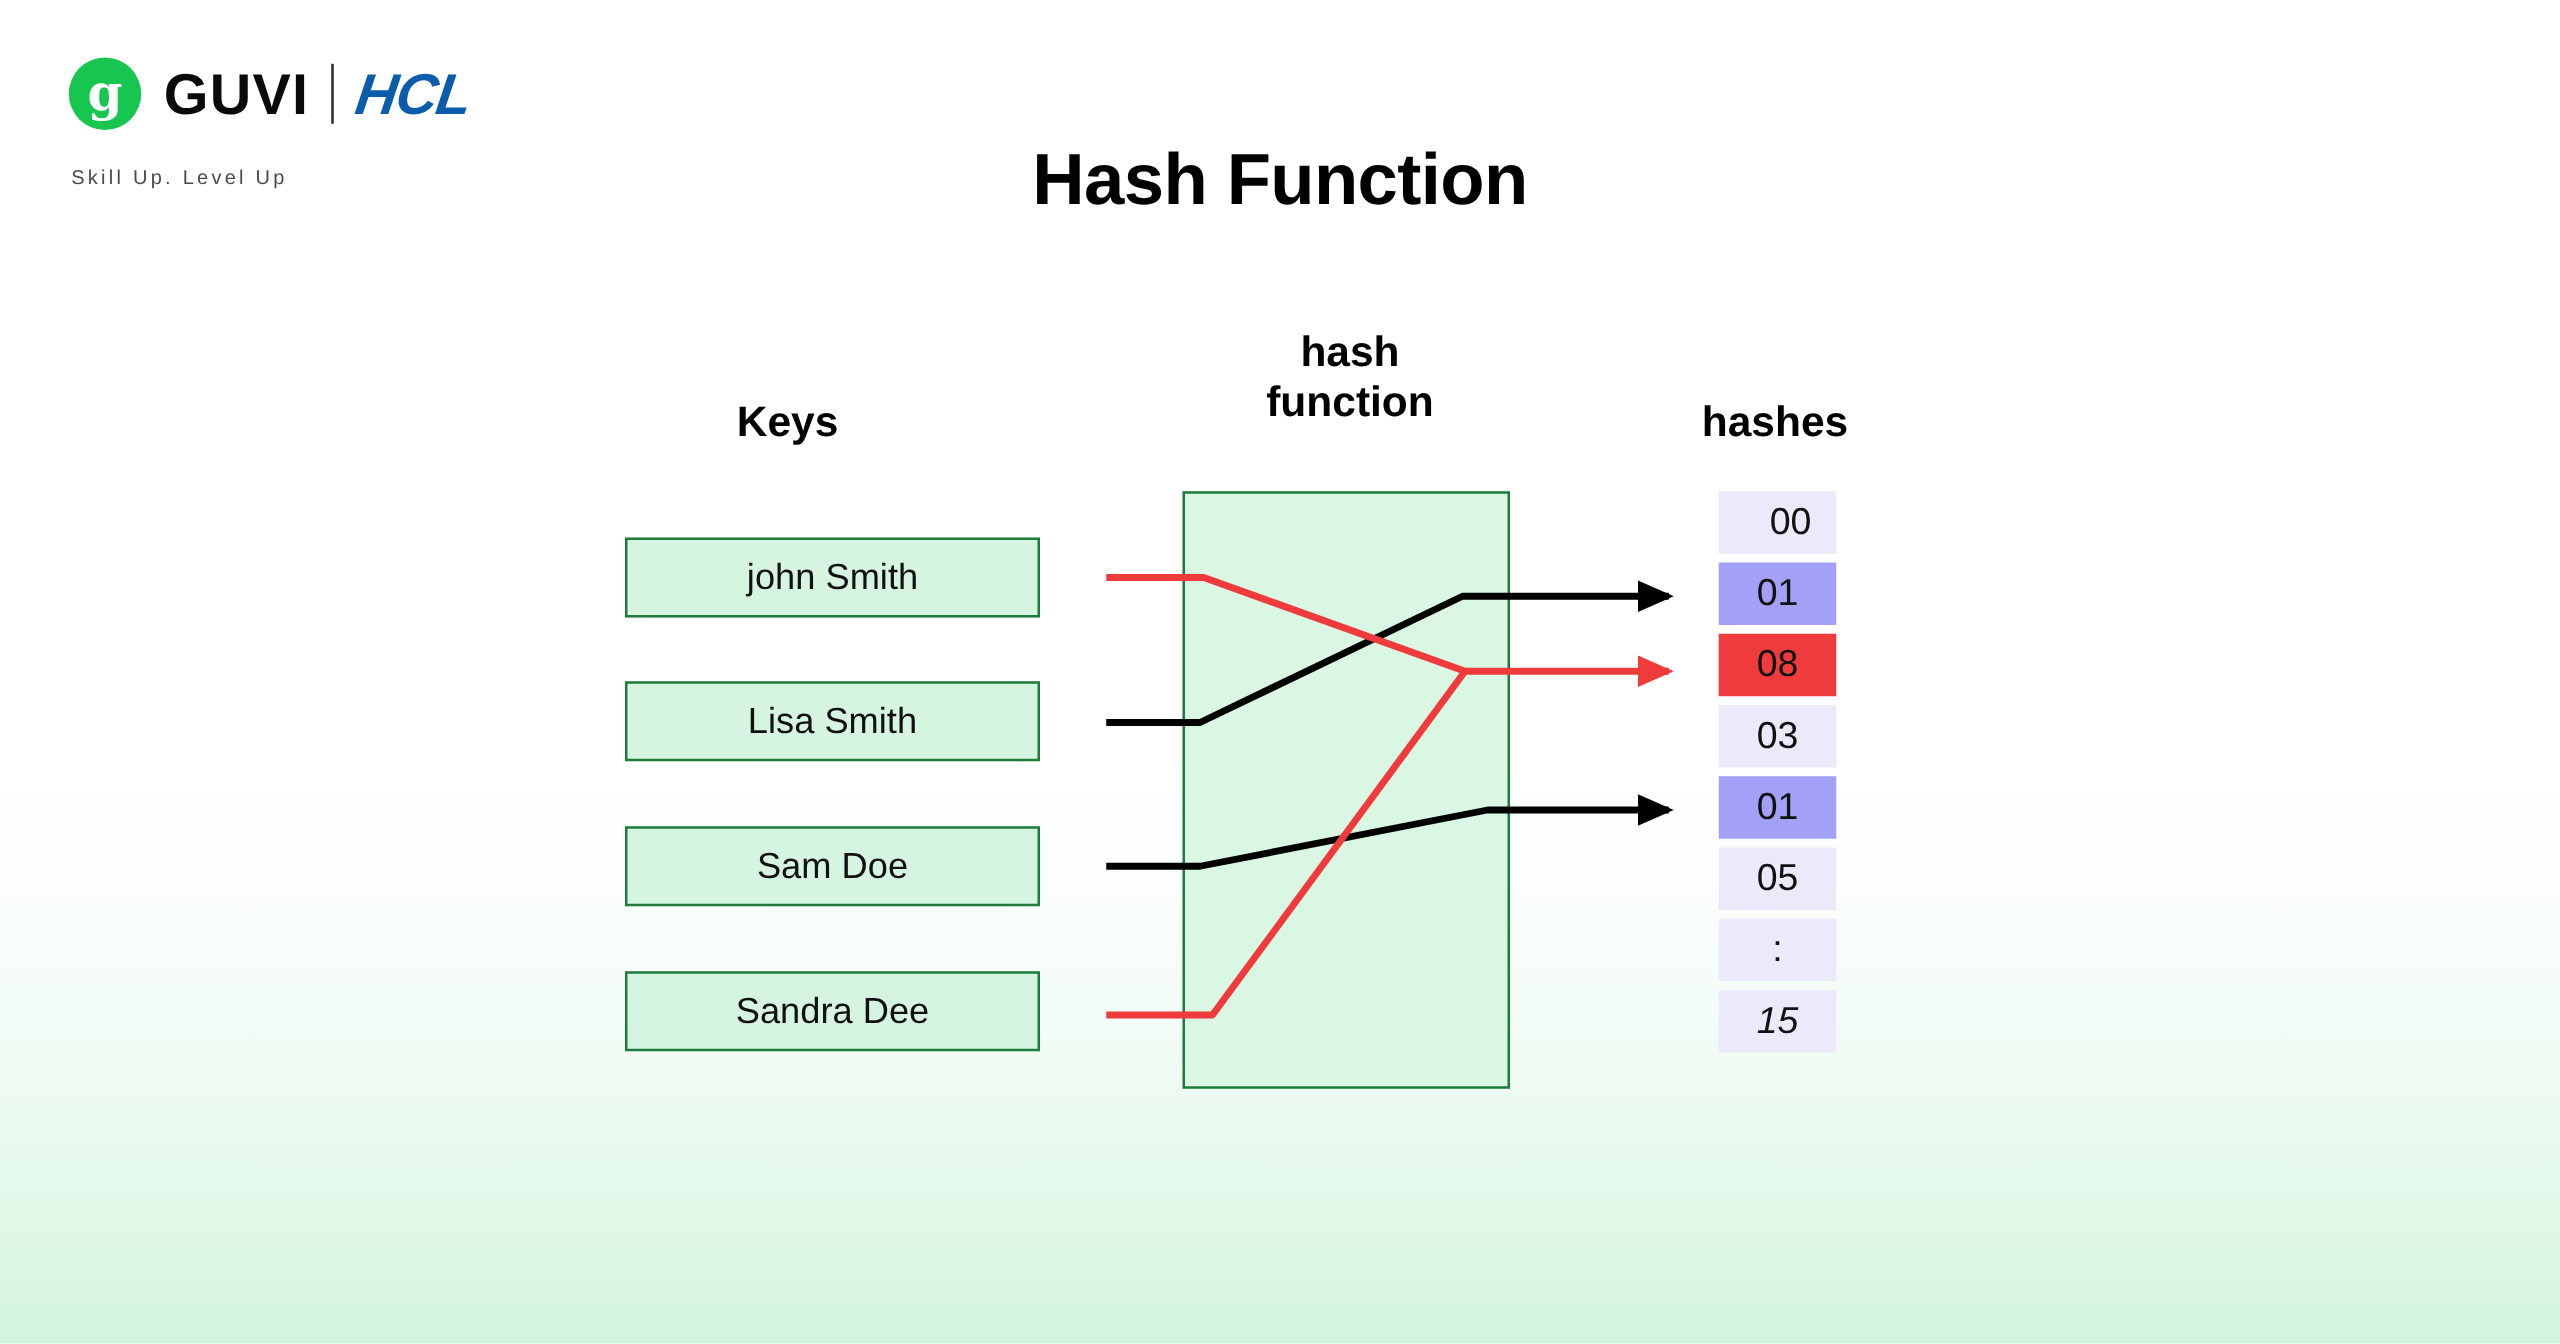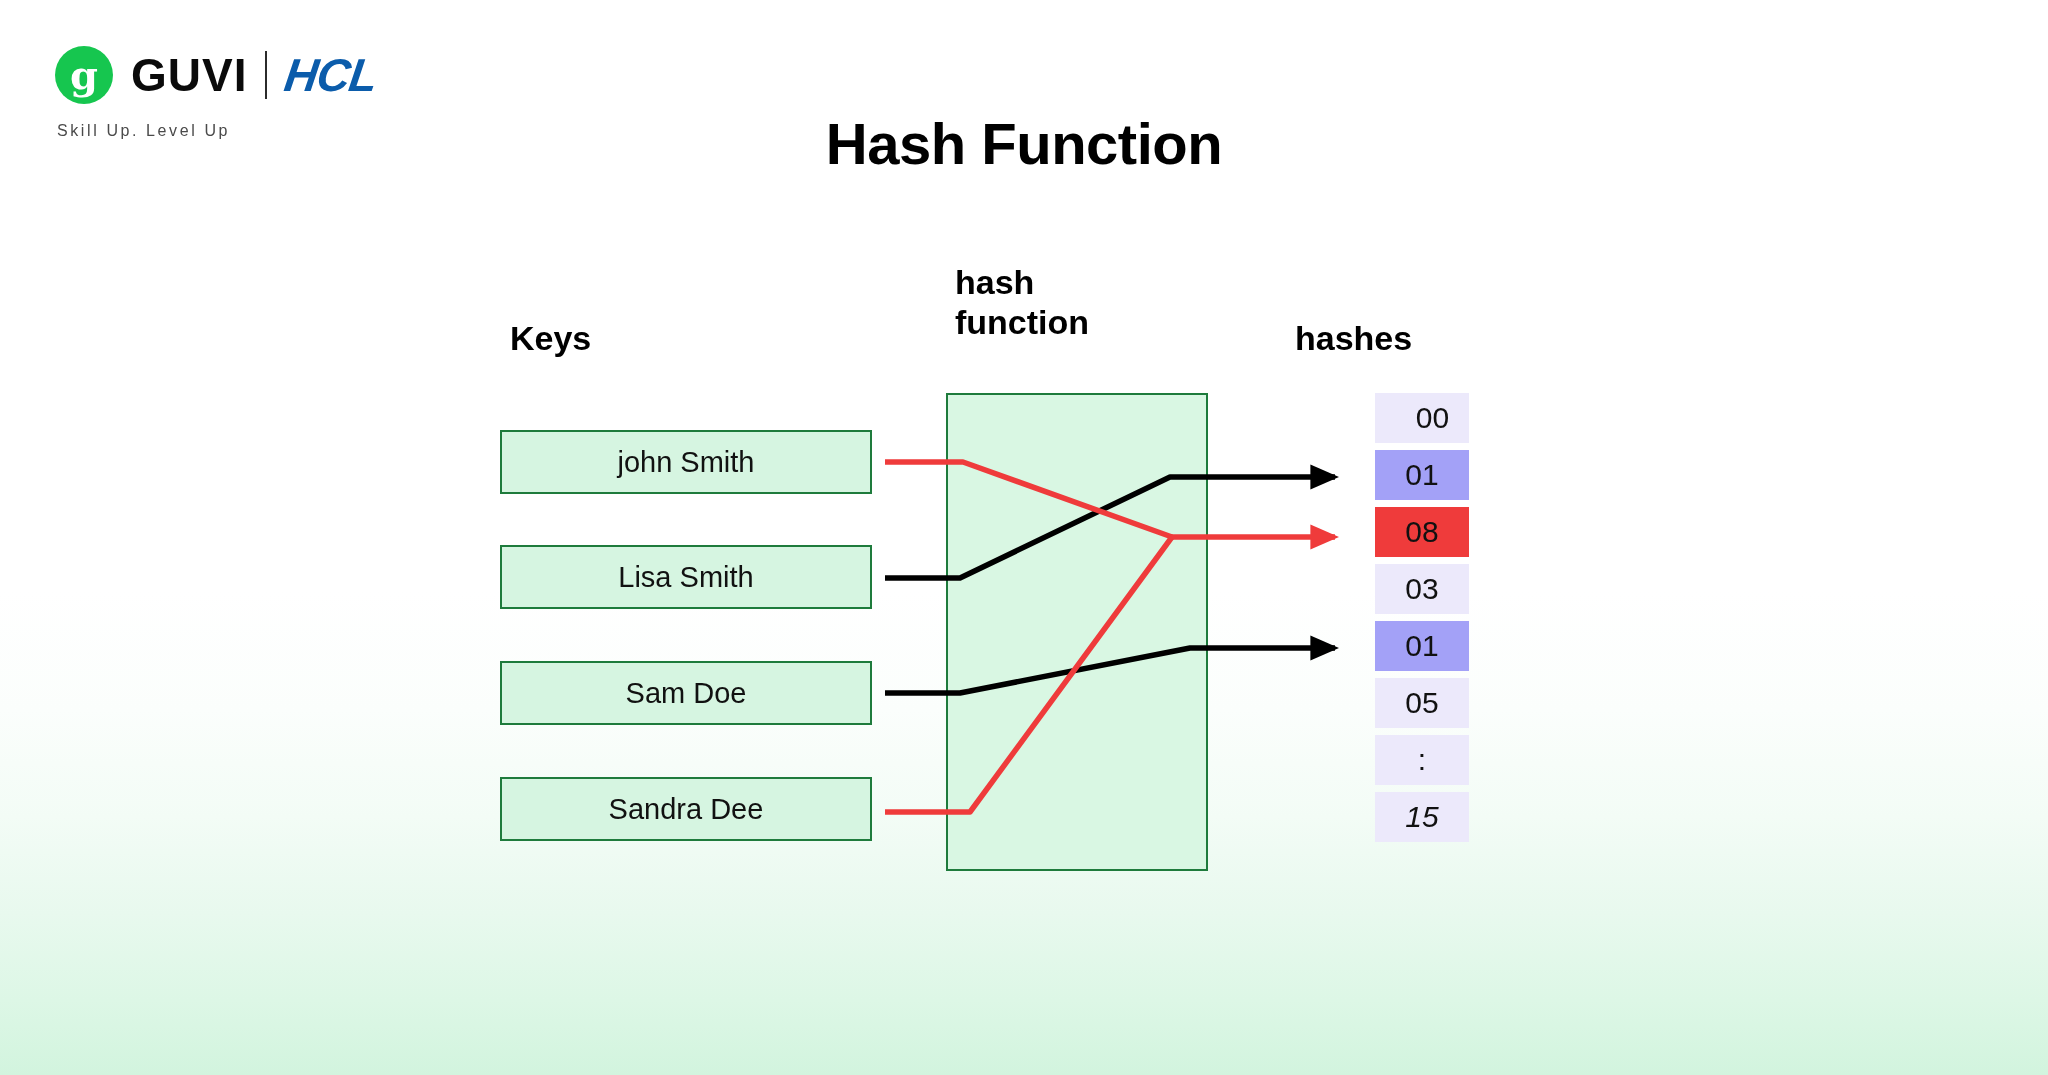--- a/index.html
+++ b/index.html
@@ -43,44 +43,44 @@
   .brand-div {
     width:2px; height:48px; background:#2b2b2b; margin:0 18px;
   }
   .hcl-word {
     font-size:46px; font-weight:bold; font-style:italic;
     color:#0b5cab; letter-spacing:-1px; line-height:1;
     transform:skewX(-8deg);
     font-family:"Liberation Sans", sans-serif;
   }
   #brand-tagline {
-    margin-top:16px; margin-left:2px;
+    margin-top:28px; margin-left:2px;
     font-size:16px; letter-spacing:2.6px; color:#4a4a4a;
     font-weight:normal;
   }
 
   
   #page-title {
     position:absolute; left:0; right:0; top:110px;
     text-align:center; font-size:58px; font-weight:bold;
     color:#000; letter-spacing:-0.5px;
   }
 
   
   .col-head {
     position:absolute; font-size:34px; font-weight:bold; color:#000;
-    text-align:left; line-height:1.18;
+    text-align:center; line-height:1.18;
   }
   #head-keys   { left:510px;  top:318px; width:240px; }
   #head-fn     { left:955px;  top:262px; width:250px; }
   #head-hashes { left:1295px; top:318px; width:250px; }
 
   
   .key-box {
-    position:absolute; left:500px; width:372px; height:64px;
+    position:absolute; left:500px; width:332px; height:64px;
     background:#d6f5e1; border:2px solid #1e7b3c;
     display:flex; align-items:center; justify-content:center;
     font-size:29px; color:#111;
   }
   #key-0 { top:430px; }
   #key-1 { top:545px; }
   #key-2 { top:661px; }
   #key-3 { top:777px; }
 
   

